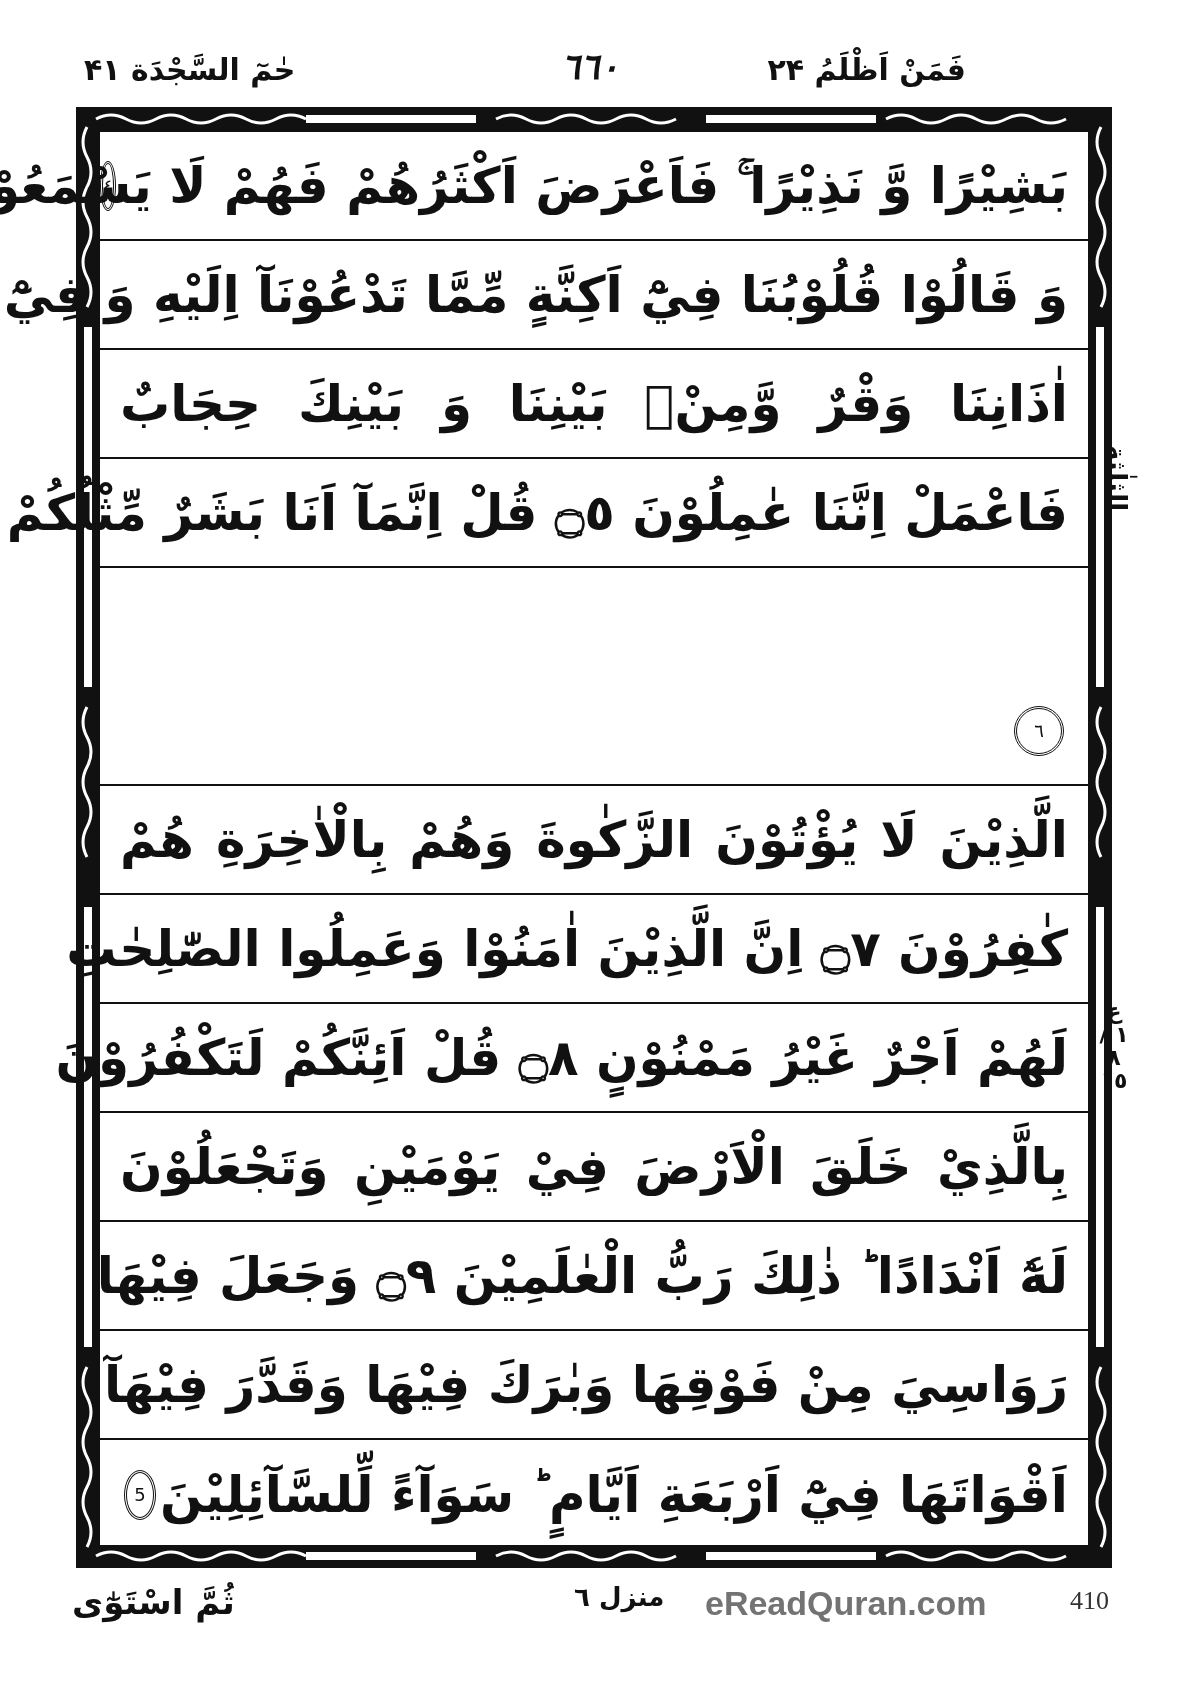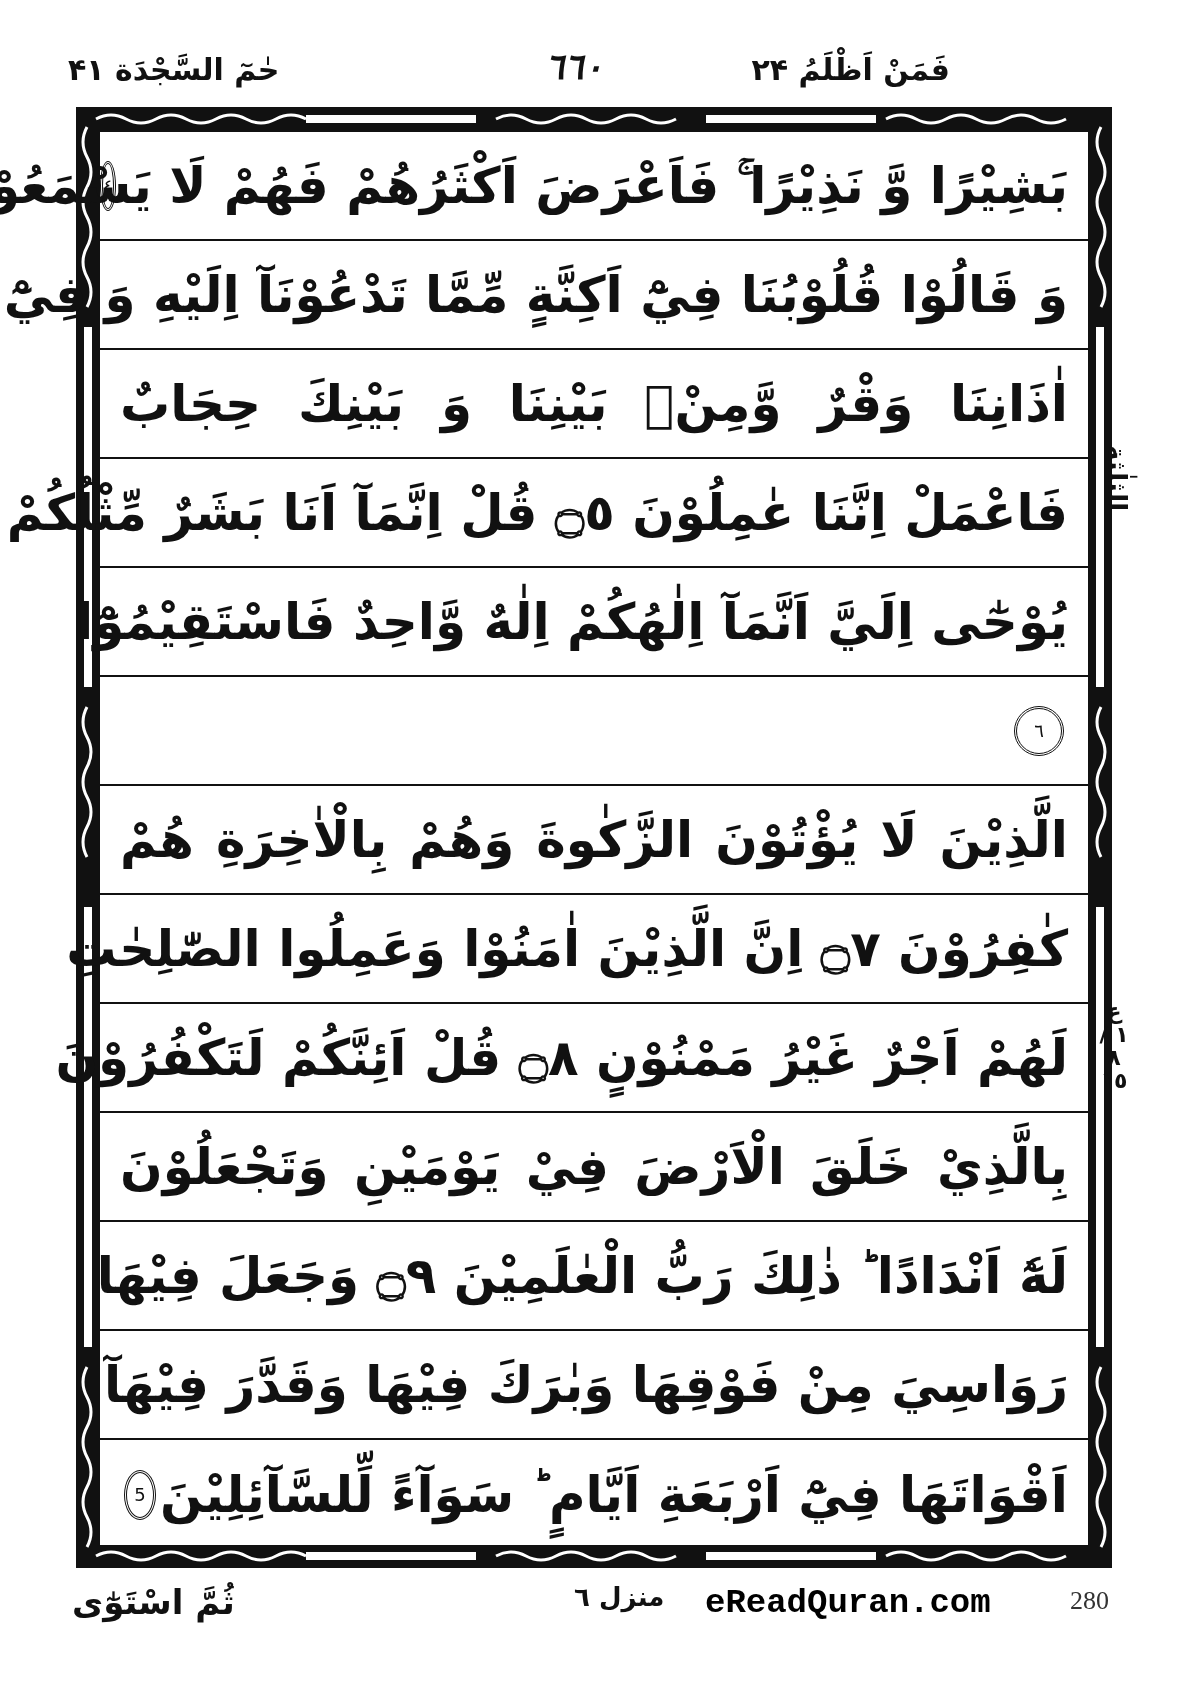--- a/index.html
+++ b/index.html
@@ -1,18 +1,18 @@
 <!DOCTYPE html>
 <html><head>
 <meta charset="utf-8">
 <style>
   html, body { margin: 0; padding: 0; background: #ffffff; }
   body { width: 1190px; height: 1684px; position: relative; overflow: hidden; font-family: "DejaVu Sans", sans-serif; color: #111; }
 
-  .header { position: absolute; top: 52px; left: 0; width: 1016px; height: 50px; }
+  .header { position: absolute; top: 52px; left: 16px; width: 1016px; height: 50px; }
   .hdr-left { position: absolute; left: 68px; top: 0; font-size: 30px; font-weight: bold; direction: rtl; }
   .hdr-center { position: absolute; left: 545px; top: -6px; font-size: 36px; font-weight: bold; font-style: italic; }
   .hdr-right { position: absolute; right: 66px; top: 0; font-size: 30px; font-weight: bold; direction: rtl; margin-left: 48px; }
 
   .frame { position: absolute; left: 76px; top: 107px; width: 1036px; height: 1461px; background: #111; }
   .frame-ornament { position: absolute; inset: 0; }
   .panel { position: absolute; left: 22px; top: 23px; width: 992px; height: 1417px; background: #fff; border: 2px solid #111; box-sizing: border-box; }
 
   .row { position: absolute; left: 0; width: 100%; height: 109px; border-bottom: 2px solid #111; box-sizing: border-box;
          direction: rtl; display: flex; align-items: center; justify-content: space-between; padding: 0 20px; }
@@ -20,21 +20,21 @@
   .row-text { font-family: "DejaVu Sans", sans-serif; font-weight: bold; font-size: 50px; line-height: 1; white-space: nowrap; text-align: justify; width: 100%; text-align-last: justify; letter-spacing: 0px; }
   .ayah-mark { display: inline-flex; align-items: center; justify-content: center; width: 44px; height: 44px; border: 3px double #111; border-radius: 50%; font-size: 18px; font-weight: normal; vertical-align: middle; margin: 0 4px; }
 
   .margin-note { position: absolute; font-weight: bold; color: #111; }
   .margin-rub { right: 58px; top: 445px; writing-mode: vertical-rl; font-size: 26px; }
   .margin-ruku { right: 56px; top: 1000px; font-size: 22px; text-align: center; line-height: 1.05; width: 40px; }
 
   .footer { position: absolute; top: 1582px; left: 0; width: 967px; height: 60px; }
   .ftr-catch { position: absolute; left: 72px; top: 0; font-size: 34px; font-weight: bold; direction: rtl; }
   .ftr-manzil { position: absolute; left: 560px; top: 0; font-size: 26px; font-weight: bold; direction: rtl; margin-left: 14px; }
-  .ftr-site { position: absolute; left: 705px; top: 2px; font-family: Liberation Mono, monospace; font-weight: bold; font-size: 34px; color: #000000; }
+  .ftr-site { position: absolute; left: 705px; top: 2px; font-family: Liberation Sans, sans-serif; font-weight: bold; font-size: 34px; color: #737373; }
   .ftr-page { position: absolute; left: 1070px; top: 4px; font-family: "Liberation Serif", serif; font-size: 26px; color: #333; }
 </style>
 </head>
 <body>
 
 <div class="header">
   <div class="hdr-left">حٰمٓ السَّجْدَة ۴۱</div>
   <div class="hdr-center">٦٦٠</div>
   <div class="hdr-right">فَمَنْ اَظْلَمُ ۲۴</div>
 </div>
@@ -78,23 +78,20 @@
     </div>
     <div class="row" style="top:109px">
       <span class="row-text">وَ قَالُوْا قُلُوْبُنَا فِيْٓ اَكِنَّةٍ مِّمَّا تَدْعُوْنَآ اِلَيْهِ وَ فِيْٓ</span>
     </div>
     <div class="row" style="top:218px">
       <span class="row-text">اٰذَانِنَا وَقْرٌ وَّمِنْۢ بَيْنِنَا وَ بَيْنِكَ حِجَابٌ</span>
     </div>
     <div class="row" style="top:327px">
       <span class="row-text">فَاعْمَلْ اِنَّنَا عٰمِلُوْنَ ۝٥ قُلْ اِنَّمَآ اَنَا بَشَرٌ مِّثْلُكُمْ</span>
     </div>
-    <div class="row" style="top:436px">
-      <span class="row-text">يُوْحٰٓى اِلَيَّ اَنَّمَآ اِلٰهُكُمْ اِلٰهٌ وَّاحِدٌ فَاسْتَقِيْمُوْٓا</span>
-    </div>
     <div class="row" style="top:545px">
       <span class="ayah-mark">٦</span>
     </div>
     <div class="row" style="top:654px">
       <span class="row-text">الَّذِيْنَ لَا يُؤْتُوْنَ الزَّكٰوةَ وَهُمْ بِالْاٰخِرَةِ هُمْ</span>
     </div>
     <div class="row" style="top:763px">
       <span class="row-text">كٰفِرُوْنَ ۝٧ اِنَّ الَّذِيْنَ اٰمَنُوْا وَعَمِلُوا الصّٰلِحٰتِ</span>
     </div>
     <div class="row" style="top:872px">
@@ -120,14 +117,14 @@
 <div class="margin-note margin-ruku">
   <div>ع</div>
   <div>١ / ٨</div>
   <div>١٥</div>
 </div>
 
 <div class="footer">
   <div class="ftr-catch">ثُمَّ اسْتَوٰٓى</div>
   <div class="ftr-manzil">منزل ٦</div>
   <div class="ftr-site">eReadQuran.com</div>
-  <div class="ftr-page">280</div>
+  <div class="ftr-page">410</div>
 </div>
 
 </body></html>

